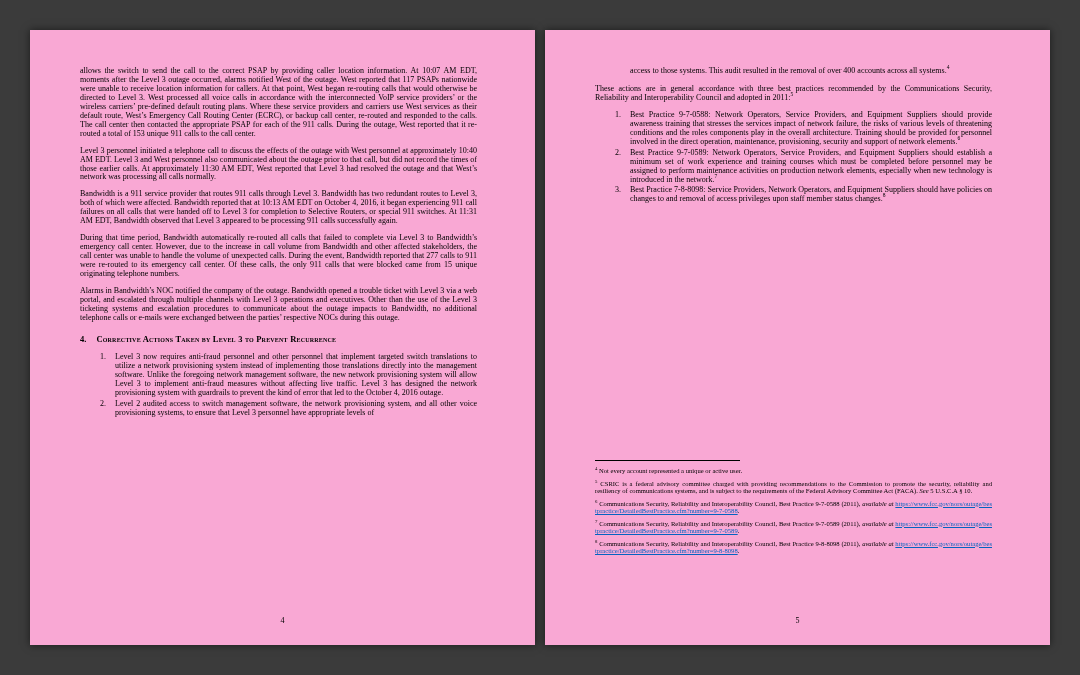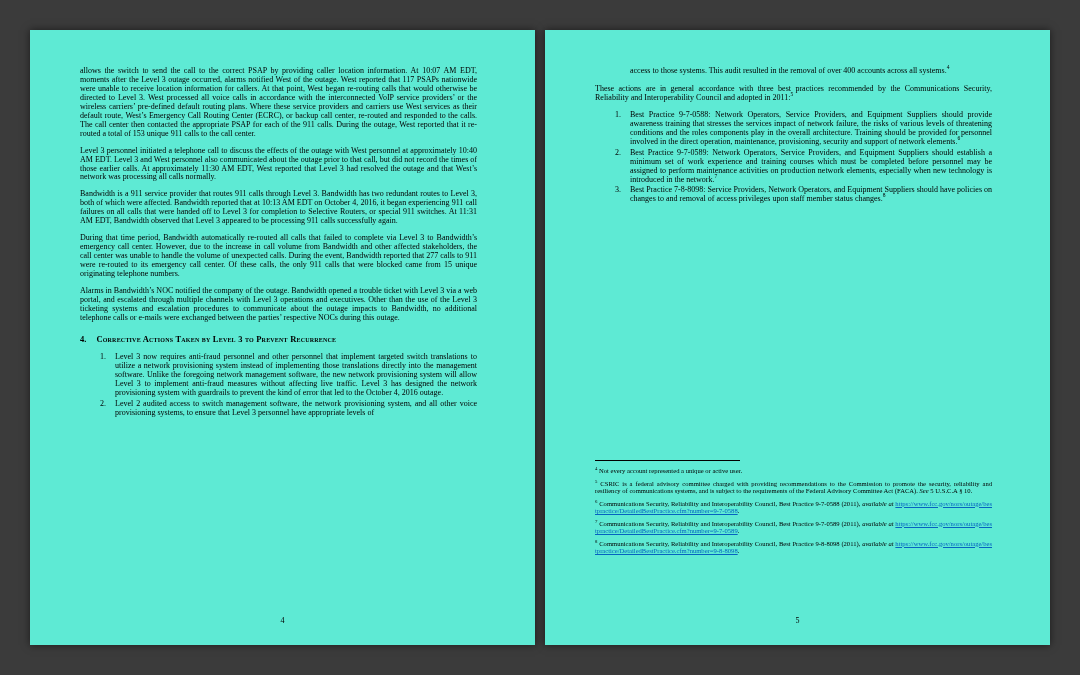--- a/index.html
+++ b/index.html
@@ -11,21 +11,21 @@
   }
   .spread {
     display: flex;
     justify-content: center;
     gap: 10px;
     padding-top: 30px;
   }
   .page {
     width: 505px;
     height: 615px;
-    background: #5eead4;
+    background: #f9a8d4;
     position: relative;
     box-shadow: 0 0 8px rgba(0,0,0,0.55);
     flex: 0 0 auto;
   }
   .page-inner {
     padding: 37px 58px 0 50px;
     font-size: 8px;
     line-height: 1.12;
   }
   .para {

